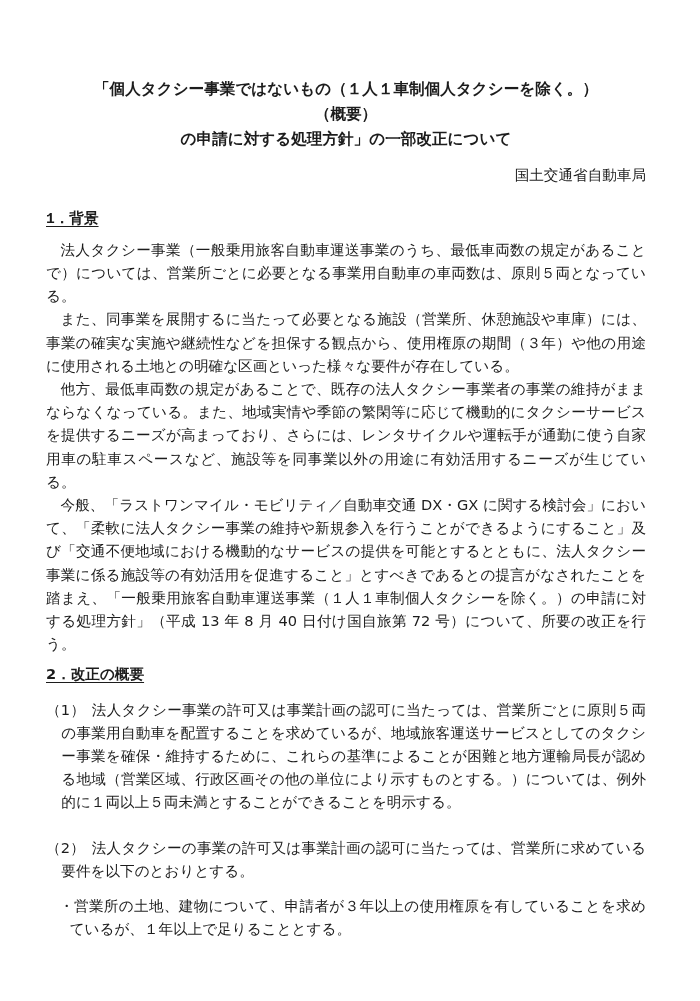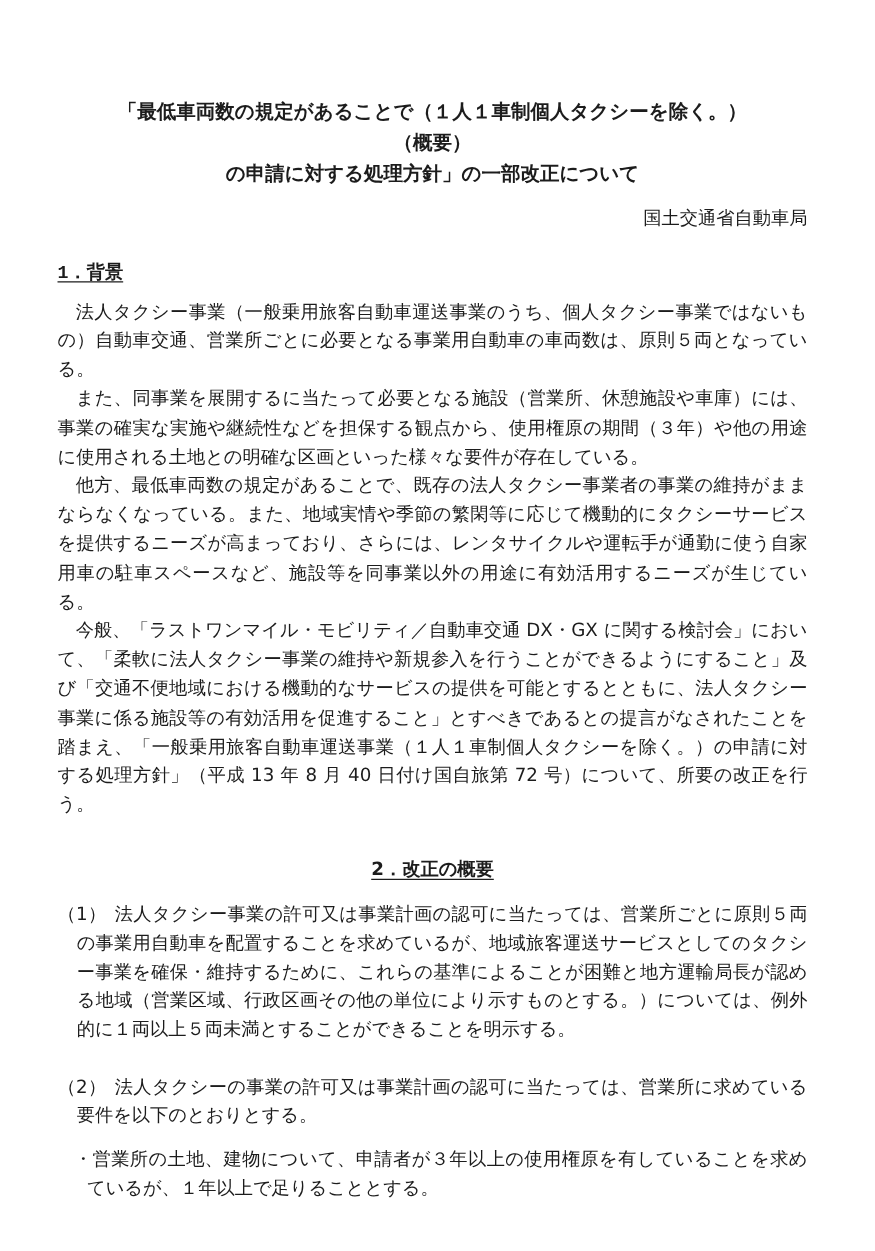--- a/index.html
+++ b/index.html
@@ -37,22 +37,21 @@
   }
   .sec-heading .u {
     text-decoration: underline;
     text-underline-offset: 3px;
   }
   .sec-heading.first {
     margin: 21px 0 7px 0;
     font-family: Liberation Mono, monospace;
   }
   .sec-heading.second {
-    margin: 29px 0 12px 0;
-    text-align: center;
+    margin: 7px 0 12px 0;
   }
   .para {
     margin: 0;
     text-indent: 1em;
     text-align: justify;
   }
   .olist-item {
     margin: 0;
     padding-left: 1.05em;
     text-indent: -1.05em;
@@ -70,34 +69,34 @@
     text-indent: -0.72em;
     text-align: justify;
   }
 </style>
 </head>
 <body>
 
 <div class="page">
 
   <div class="title-block">
-    <div>「最低車両数の規定があることで（１人１車制個人タクシーを除く。）</div>
+    <div>「個人タクシー事業ではないもの（１人１車制個人タクシーを除く。）</div>
     <div>（概要）</div>
     <div>の申請に対する処理方針」の一部改正について</div>
   </div>
 
   <div class="meta-block">
     <div>国土交通省自動車局</div>
   </div>
 
   <div class="sec-heading first">
     <span class="u">1．背景</span>
   </div>
 
-  <p class="para">法人タクシー事業（一般乗用旅客自動車運送事業のうち、個人タクシー事業ではないもの）自動車交通、営業所ごとに必要となる事業用自動車の車両数は、原則５両となっている。</p>
+  <p class="para">法人タクシー事業（一般乗用旅客自動車運送事業のうち、最低車両数の規定があることで）については、営業所ごとに必要となる事業用自動車の車両数は、原則５両となっている。</p>
   <p class="para">また、同事業を展開するに当たって必要となる施設（営業所、休憩施設や車庫）には、事業の確実な実施や継続性などを担保する観点から、使用権原の期間（３年）や他の用途に使用される土地との明確な区画といった様々な要件が存在している。</p>
   <p class="para">他方、最低車両数の規定があることで、既存の法人タクシー事業者の事業の維持がままならなくなっている。また、地域実情や季節の繁閑等に応じて機動的にタクシーサービスを提供するニーズが高まっており、さらには、レンタサイクルや運転手が通勤に使う自家用車の駐車スペースなど、施設等を同事業以外の用途に有効活用するニーズが生じている。</p>
   <p class="para">今般、「ラストワンマイル・モビリティ／自動車交通 DX・GX に関する検討会」において、「柔軟に法人タクシー事業の維持や新規参入を行うことができるようにすること」及び「交通不便地域における機動的なサービスの提供を可能とするとともに、法人タクシー事業に係る施設等の有効活用を促進すること」とすべきであるとの提言がなされたことを踏まえ、「一般乗用旅客自動車運送事業（１人１車制個人タクシーを除く。）の申請に対する処理方針」（平成 13 年 8 月 40 日付け国自旅第 72 号）について、所要の改正を行う。</p>
 
   <div class="sec-heading second">
     <span class="u">2．改正の概要</span>
   </div>
 
   <div class="olist-item">
     <span class="marker">（1）</span><span>法人タクシー事業の許可又は事業計画の認可に当たっては、営業所ごとに原則５両の事業用自動車を配置することを求めているが、地域旅客運送サービスとしてのタクシー事業を確保・維持するために、これらの基準によることが困難と地方運輸局長が認める地域（営業区域、行政区画その他の単位により示すものとする。）については、例外的に１両以上５両未満とすることができることを明示する。</span>

